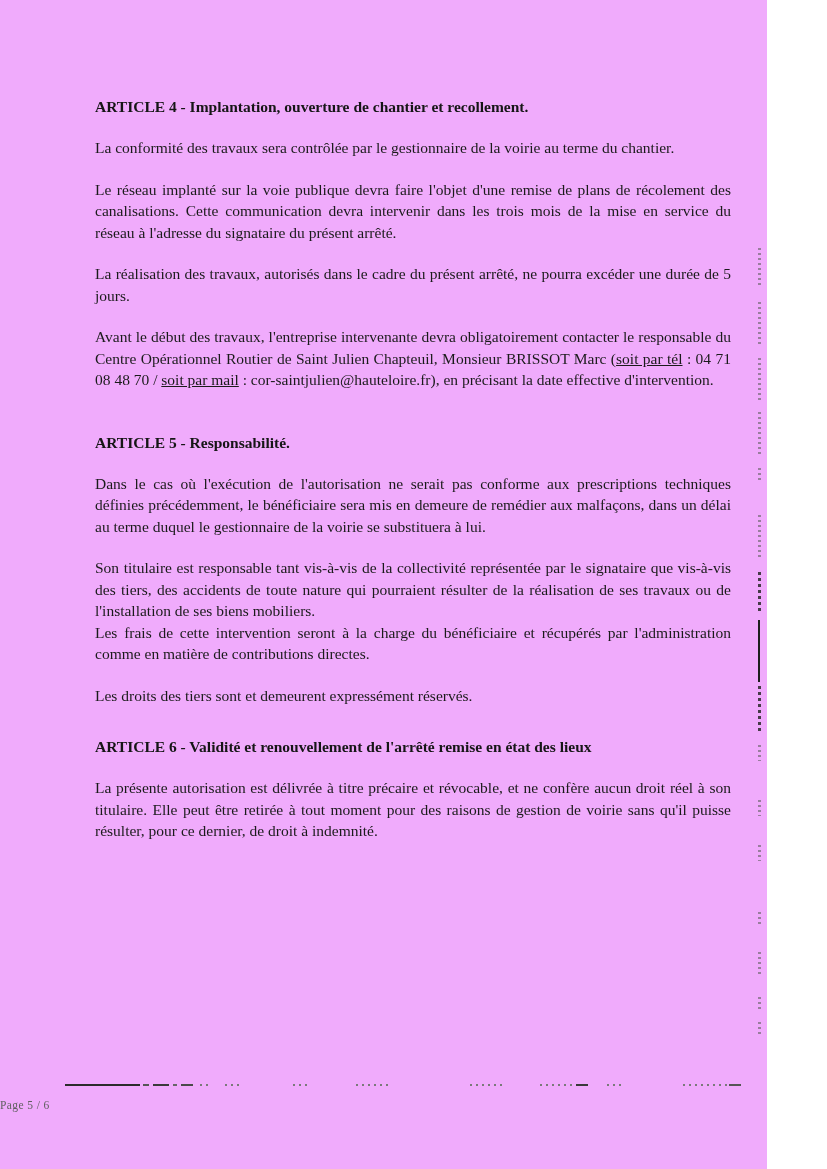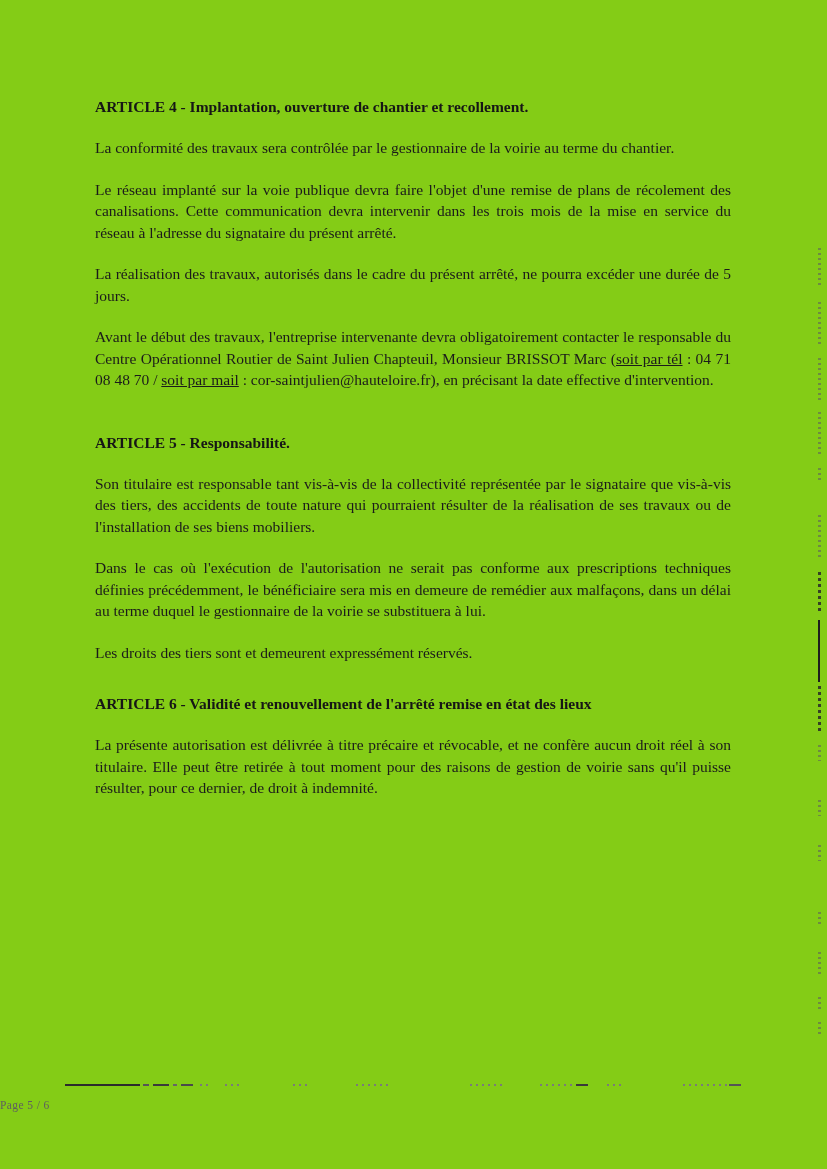--- a/index.html
+++ b/index.html
@@ -1,20 +1,20 @@
 <!DOCTYPE html>
 <html lang="fr"><head>
 <meta charset="utf-8">
 <style>
   html, body { margin:0; padding:0; background:#ffffff; }
   .page {
     position: relative;
-    width: 827px;
+    width: 767px;
     height: 1169px;
-    background: #84cc16;
+    background: #f0abfc;
     overflow: hidden;
     font-family: "Liberation Serif", "DejaVu Serif", serif;
     color: #1b1b1b;
   }
   .content {
     position: absolute;
     left: 95px;
     top: 0;
     width: 636px;
   }
@@ -69,22 +69,23 @@
 
   <div class="content">
 
     <h2 class="article-heading h-a4">ARTICLE 4 - Implantation, ouverture de chantier et recollement.</h2>
     <p class="para">La conformité des travaux sera contrôlée par le gestionnaire de la voirie au terme du chantier.</p>
     <p class="para">Le réseau implanté sur la voie publique devra faire l'objet d'une remise de plans de récolement des canalisations. Cette communication devra intervenir dans les trois mois de la mise en service du réseau à l'adresse du signataire du présent arrêté.</p>
     <p class="para">La réalisation des travaux, autorisés dans le cadre du présent arrêté, ne pourra excéder une durée de 5 jours.</p>
     <p class="para"><span>Avant le début des travaux, l'entreprise intervenante devra obligatoirement contacter le responsable du Centre Opérationnel Routier de Saint Julien Chapteuil, Monsieur BRISSOT Marc (</span><span class="u">soit par tél</span><span> : 04 71 08 48 70 / </span><span class="u">soit par mail</span><span> : cor-saintjulien@hauteloire.fr), en précisant la date effective d'intervention.</span></p>
 
     <h2 class="article-heading h-a5">ARTICLE 5 - Responsabilité.</h2>
+    <p class="para">Dans le cas où l'exécution de l'autorisation ne serait pas conforme aux prescriptions techniques définies précédemment, le bénéficiaire sera mis en demeure de remédier aux malfaçons, dans un délai au terme duquel le gestionnaire de la voirie se substituera à lui.</p>
     <p class="para">Son titulaire est responsable tant vis-à-vis de la collectivité représentée par le signataire que vis-à-vis des tiers, des accidents de toute nature qui pourraient résulter de la réalisation de ses travaux ou de l'installation de ses biens mobiliers.</p>
-    <p class="para">Dans le cas où l'exécution de l'autorisation ne serait pas conforme aux prescriptions techniques définies précédemment, le bénéficiaire sera mis en demeure de remédier aux malfaçons, dans un délai au terme duquel le gestionnaire de la voirie se substituera à lui.</p>
+    <p class="para joined">Les frais de cette intervention seront à la charge du bénéficiaire et récupérés par l'administration comme en matière de contributions directes.</p>
     <p class="para">Les droits des tiers sont et demeurent expressément réservés.</p>
 
     <h2 class="article-heading h-a6">ARTICLE 6 - Validité et renouvellement de l'arrêté remise en état des lieux</h2>
     <p class="para">La présente autorisation est délivrée à titre précaire et révocable, et ne confère aucun droit réel à son titulaire. Elle peut être retirée à tout moment pour des raisons de gestion de voirie sans qu'il puisse résulter, pour ce dernier, de droit à indemnité.</p>
 
   </div>
 
   <div class="footer-rule">
     <div class="seg" style="left:65px;width:75px;background:#2b2b2b"></div>
     <div class="seg" style="left:143px;width:6px;background:#555"></div>

